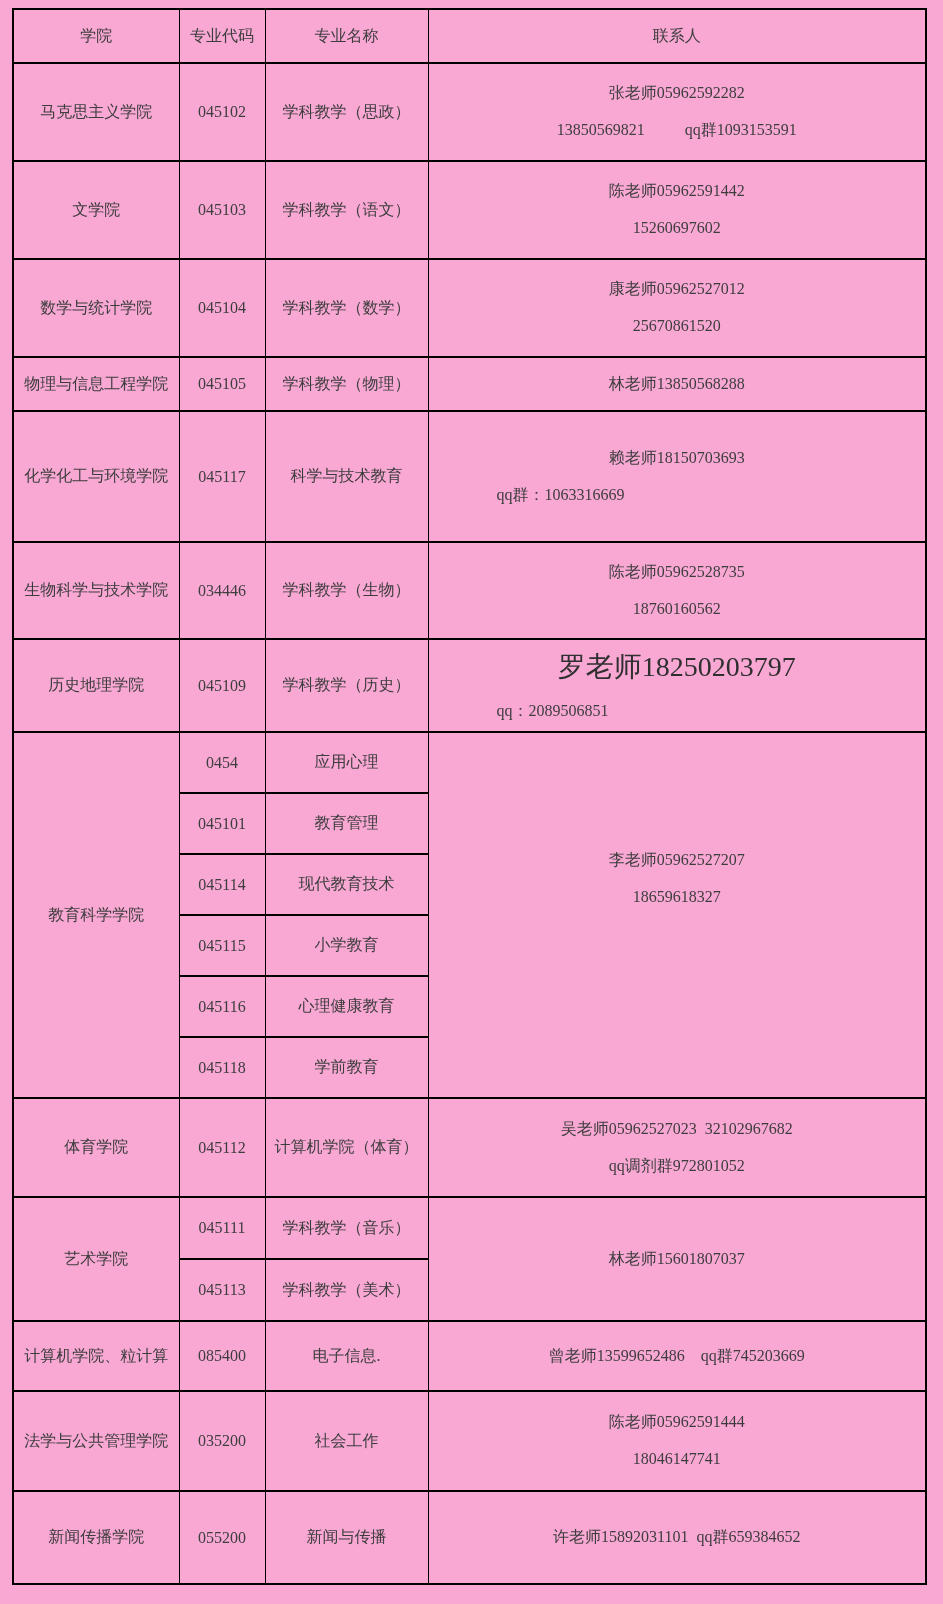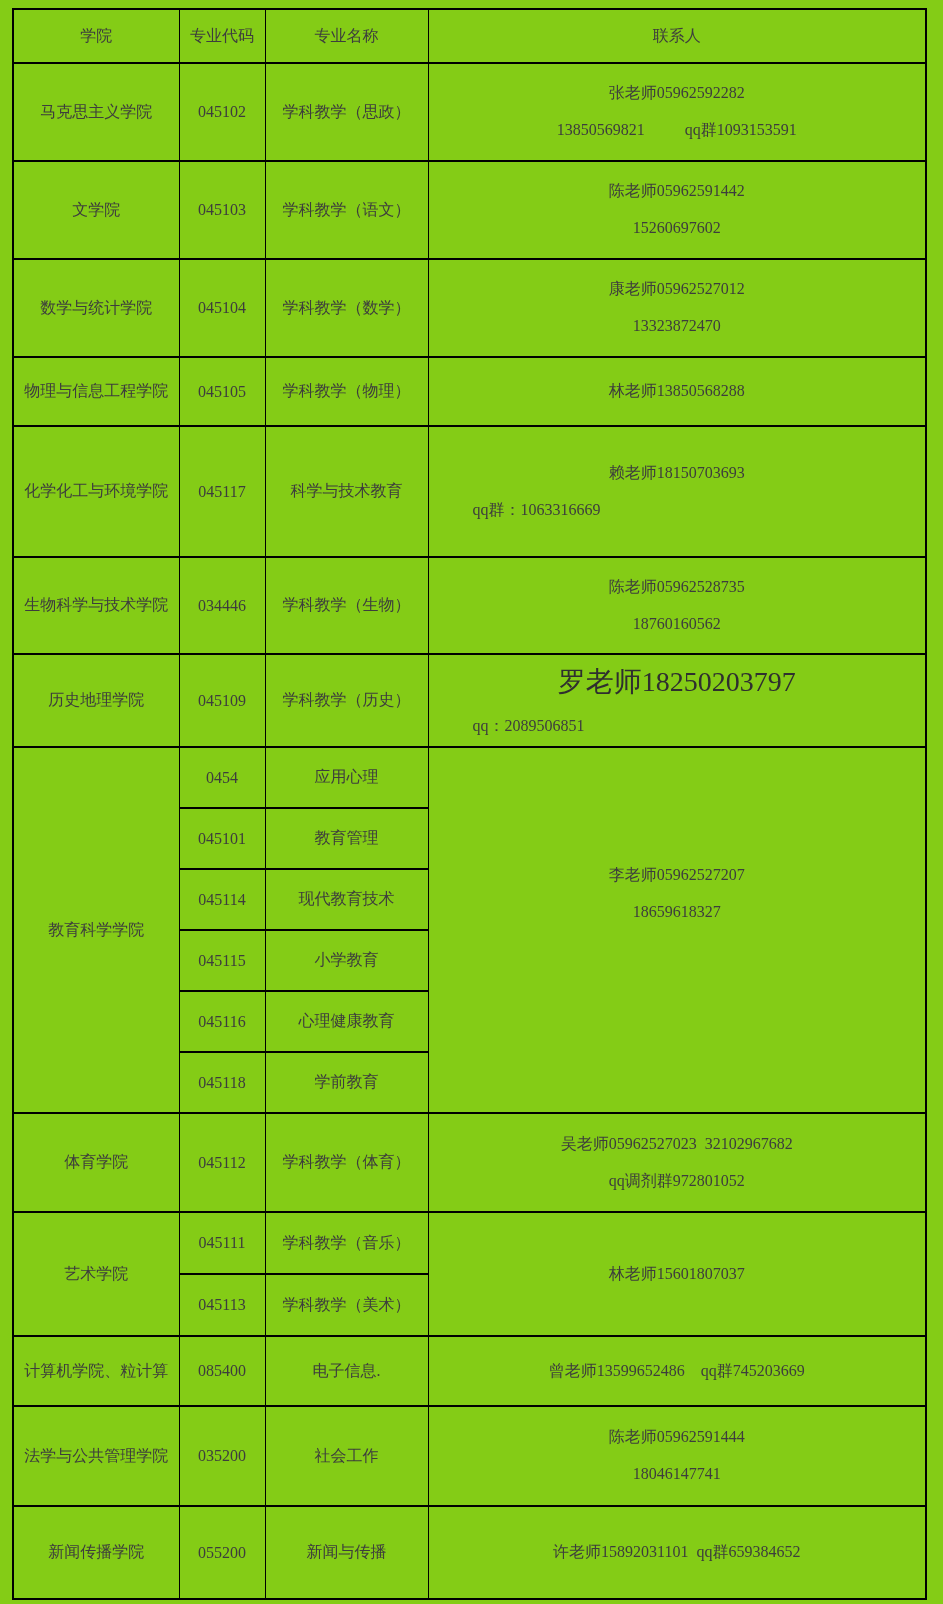--- a/index.html
+++ b/index.html
@@ -1,18 +1,18 @@
 <!DOCTYPE html>
 <html><head>
 <meta charset="utf-8">
 <style>
   html,body{margin:0;padding:0;background:#ffffff;}
   .page{
     width:943px;height:1604px;box-sizing:border-box;
-    padding:8px 0 0 12px;background:#84cc16;
+    padding:8px 0 0 12px;background:#f9a8d4;
     font-family:"Liberation Serif","DejaVu Serif",serif;
   }
   table.contact{
     border-collapse:collapse;table-layout:fixed;
     border:2px solid #000;
   }
   .contact th,.contact td{
     border-left:1px solid #000;border-right:1px solid #000;
     border-top:2px solid #000;border-bottom:2px solid #000;
     padding:0;margin:0;
@@ -20,38 +20,38 @@
     font-weight:normal;font-size:16px;color:#3d3d3d;
     overflow:hidden;
   }
   
   col.c1{width:166px}col.c2{width:86px}col.c3{width:163px}col.c4{width:498px}
   
   tr.trh{height:54px}
   tr.tr0{height:98px}
   tr.tr1{height:98px}
   tr.tr2{height:98px}
-  tr.tr3{height:69px}
+  tr.tr3{height:54px}
   tr.tr4{height:131px}
   tr.tr5{height:97px}
   tr.tr6{height:93px}
   tr.tre{height:61px}
   tr.tr8{height:99px}
   tr.tra{height:62px}
   tr.tr10{height:70px}
   tr.tr11{height:100px}
   tr.tr12{height:93px}
   
   .lines{
     display:flex;flex-direction:column;
     justify-content:center;align-items:center;
     row-gap:16px;width:100%;
   }
   .ln{white-space:pre;line-height:1.3;}
-  .ln-left{align-self:flex-start;margin-left:44px;}
+  .ln-left{align-self:flex-start;margin-left:68px;}
   .ln-big{font-size:28px;color:#2f2f2f;}
   .major-gray{color:#8f8f8f;}
   .shift-up{transform:translateY(-36px);text-align:center;}
 </style>
 </head>
 <body>
 
 <div class="page">
   <table class="contact">
     <colgroup>
@@ -94,21 +94,21 @@
         </td>
       </tr>
 
       <tr class="tr2">
         <td>数学与统计学院</td>
         <td>045104</td>
         <td>学科教学（数学）</td>
         <td>
           <div class="lines">
             <span class="ln">康老师05962527012</span>
-            <span class="ln">13323872470</span>
+            <span class="ln">25670861520</span>
           </div>
         </td>
       </tr>
 
       <tr class="tr3">
         <td>物理与信息工程学院</td>
         <td>045105</td>
         <td>学科教学（物理）</td>
         <td>
           <div class="lines">
@@ -181,21 +181,21 @@
         <td>心理健康教育</td>
       </tr>
       <tr class="tre">
         <td>045118</td>
         <td>学前教育</td>
       </tr>
 
       <tr class="tr8">
         <td>体育学院</td>
         <td>045112</td>
-        <td>学科教学（体育）</td>
+        <td>计算机学院（体育）</td>
         <td>
           <div class="lines">
             <span class="ln">吴老师05962527023  32102967682</span>
             <span class="ln">qq调剂群972801052</span>
           </div>
         </td>
       </tr>
 
       <tr class="tra">
         <td rowspan="2">艺术学院</td>

